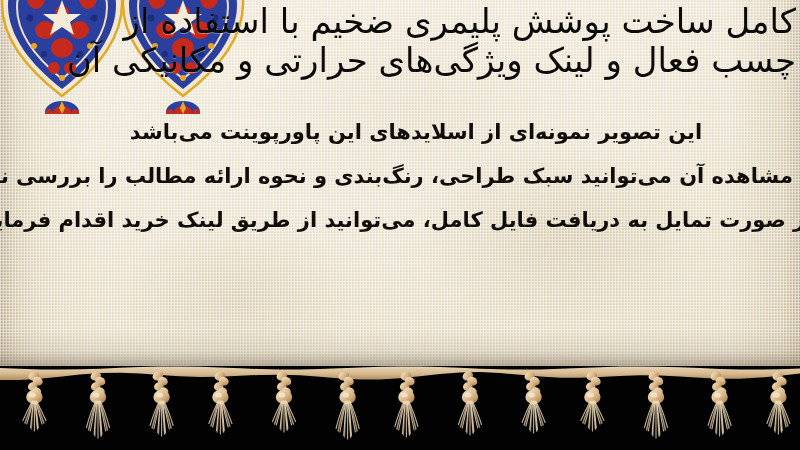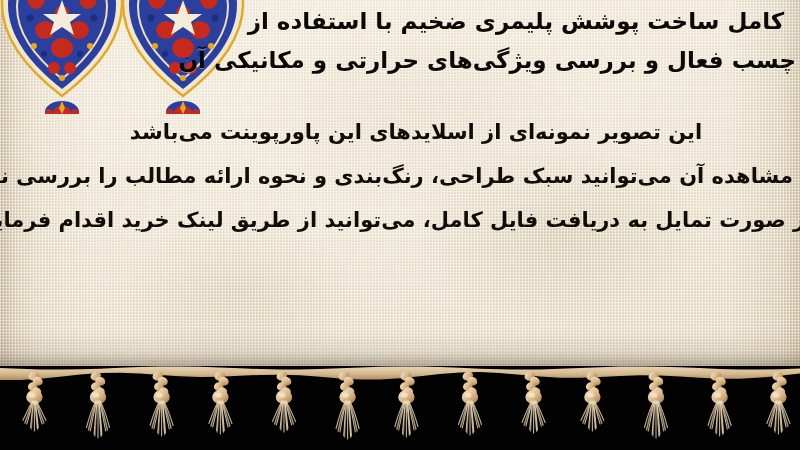--- a/index.html
+++ b/index.html
@@ -85,23 +85,23 @@
     position: absolute;
     left: 236px;
     top: 2px;
     width: 560px;
     z-index: 4;
     text-align: center;
     direction: rtl;
   }
   .title-line {
     font-family: "DejaVu Sans", "Liberation Sans", sans-serif;
-    font-size: 23px;
+    font-size: 34px;
     line-height: 39px;
-    font-weight: 700;
+    font-weight: 400;
     color: #0b0a08;
     letter-spacing: 0px;
     white-space: nowrap;
     text-shadow: 0 1px 0 rgba(255,252,240,0.35);
   }
 
   
   .body-block {
     position: absolute;
     left: 0;
@@ -221,21 +221,21 @@
       </g>
       <g>
         <use href="#medallion" x="0" y="0" transform="translate(183,62)"></use>
         <use href="#pendant" transform="translate(183,148)"></use>
       </g>
     </svg>
   </div>
 
   <div class="title-block">
     <div class="title-line">کامل ساخت پوشش پلیمری ضخیم با استفاده از</div>
-    <div class="title-line">چسب فعال و بررسی ویژگی‌های حرارتی و مکانیکی آن</div>
+    <div class="title-line">چسب فعال و لینک ویژگی‌های حرارتی و مکانیکی آن</div>
   </div>
 
   <div class="body-block">
     <div class="body-line">این تصویر نمونه‌ای از اسلایدهای این پاورپوینت می‌باشد</div>
     <div class="body-line">با مشاهده آن می‌توانید سبک طراحی، رنگ‌بندی و نحوه ارائه مطالب را بررسی نمایید</div>
     <div class="body-line">در صورت تمایل به دریافت فایل کامل، می‌توانید از طریق لینک خرید اقدام فرمایید</div>
   </div>
 
   <div class="edge-shadow"></div>
 

